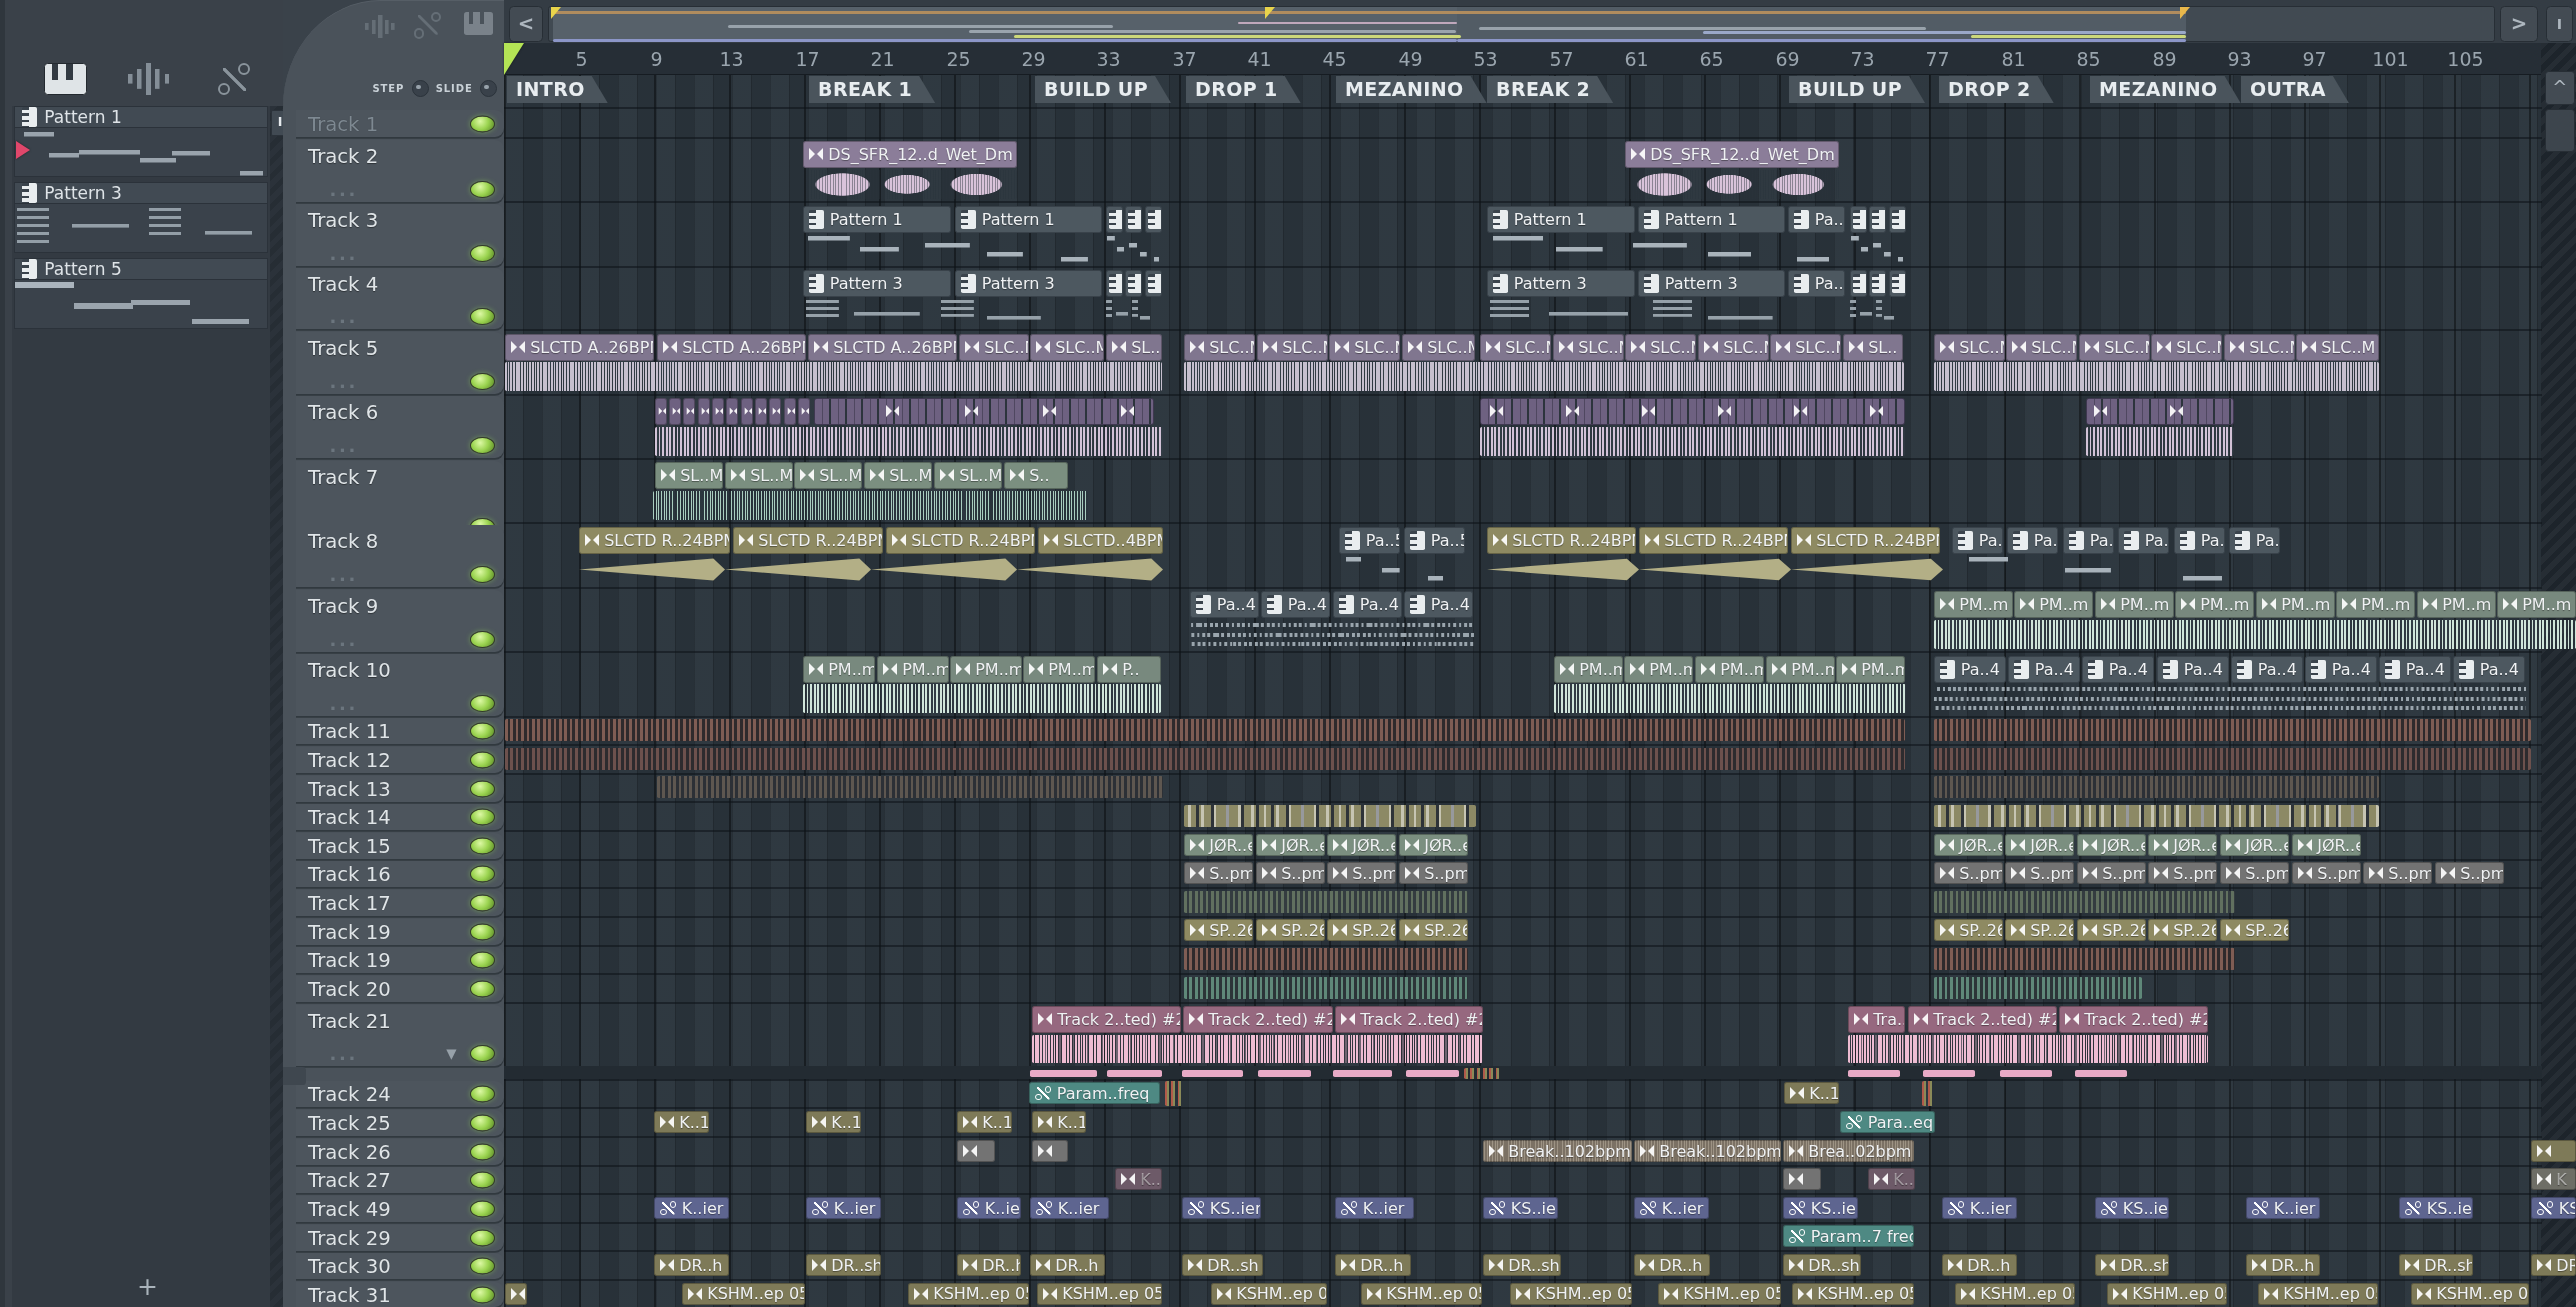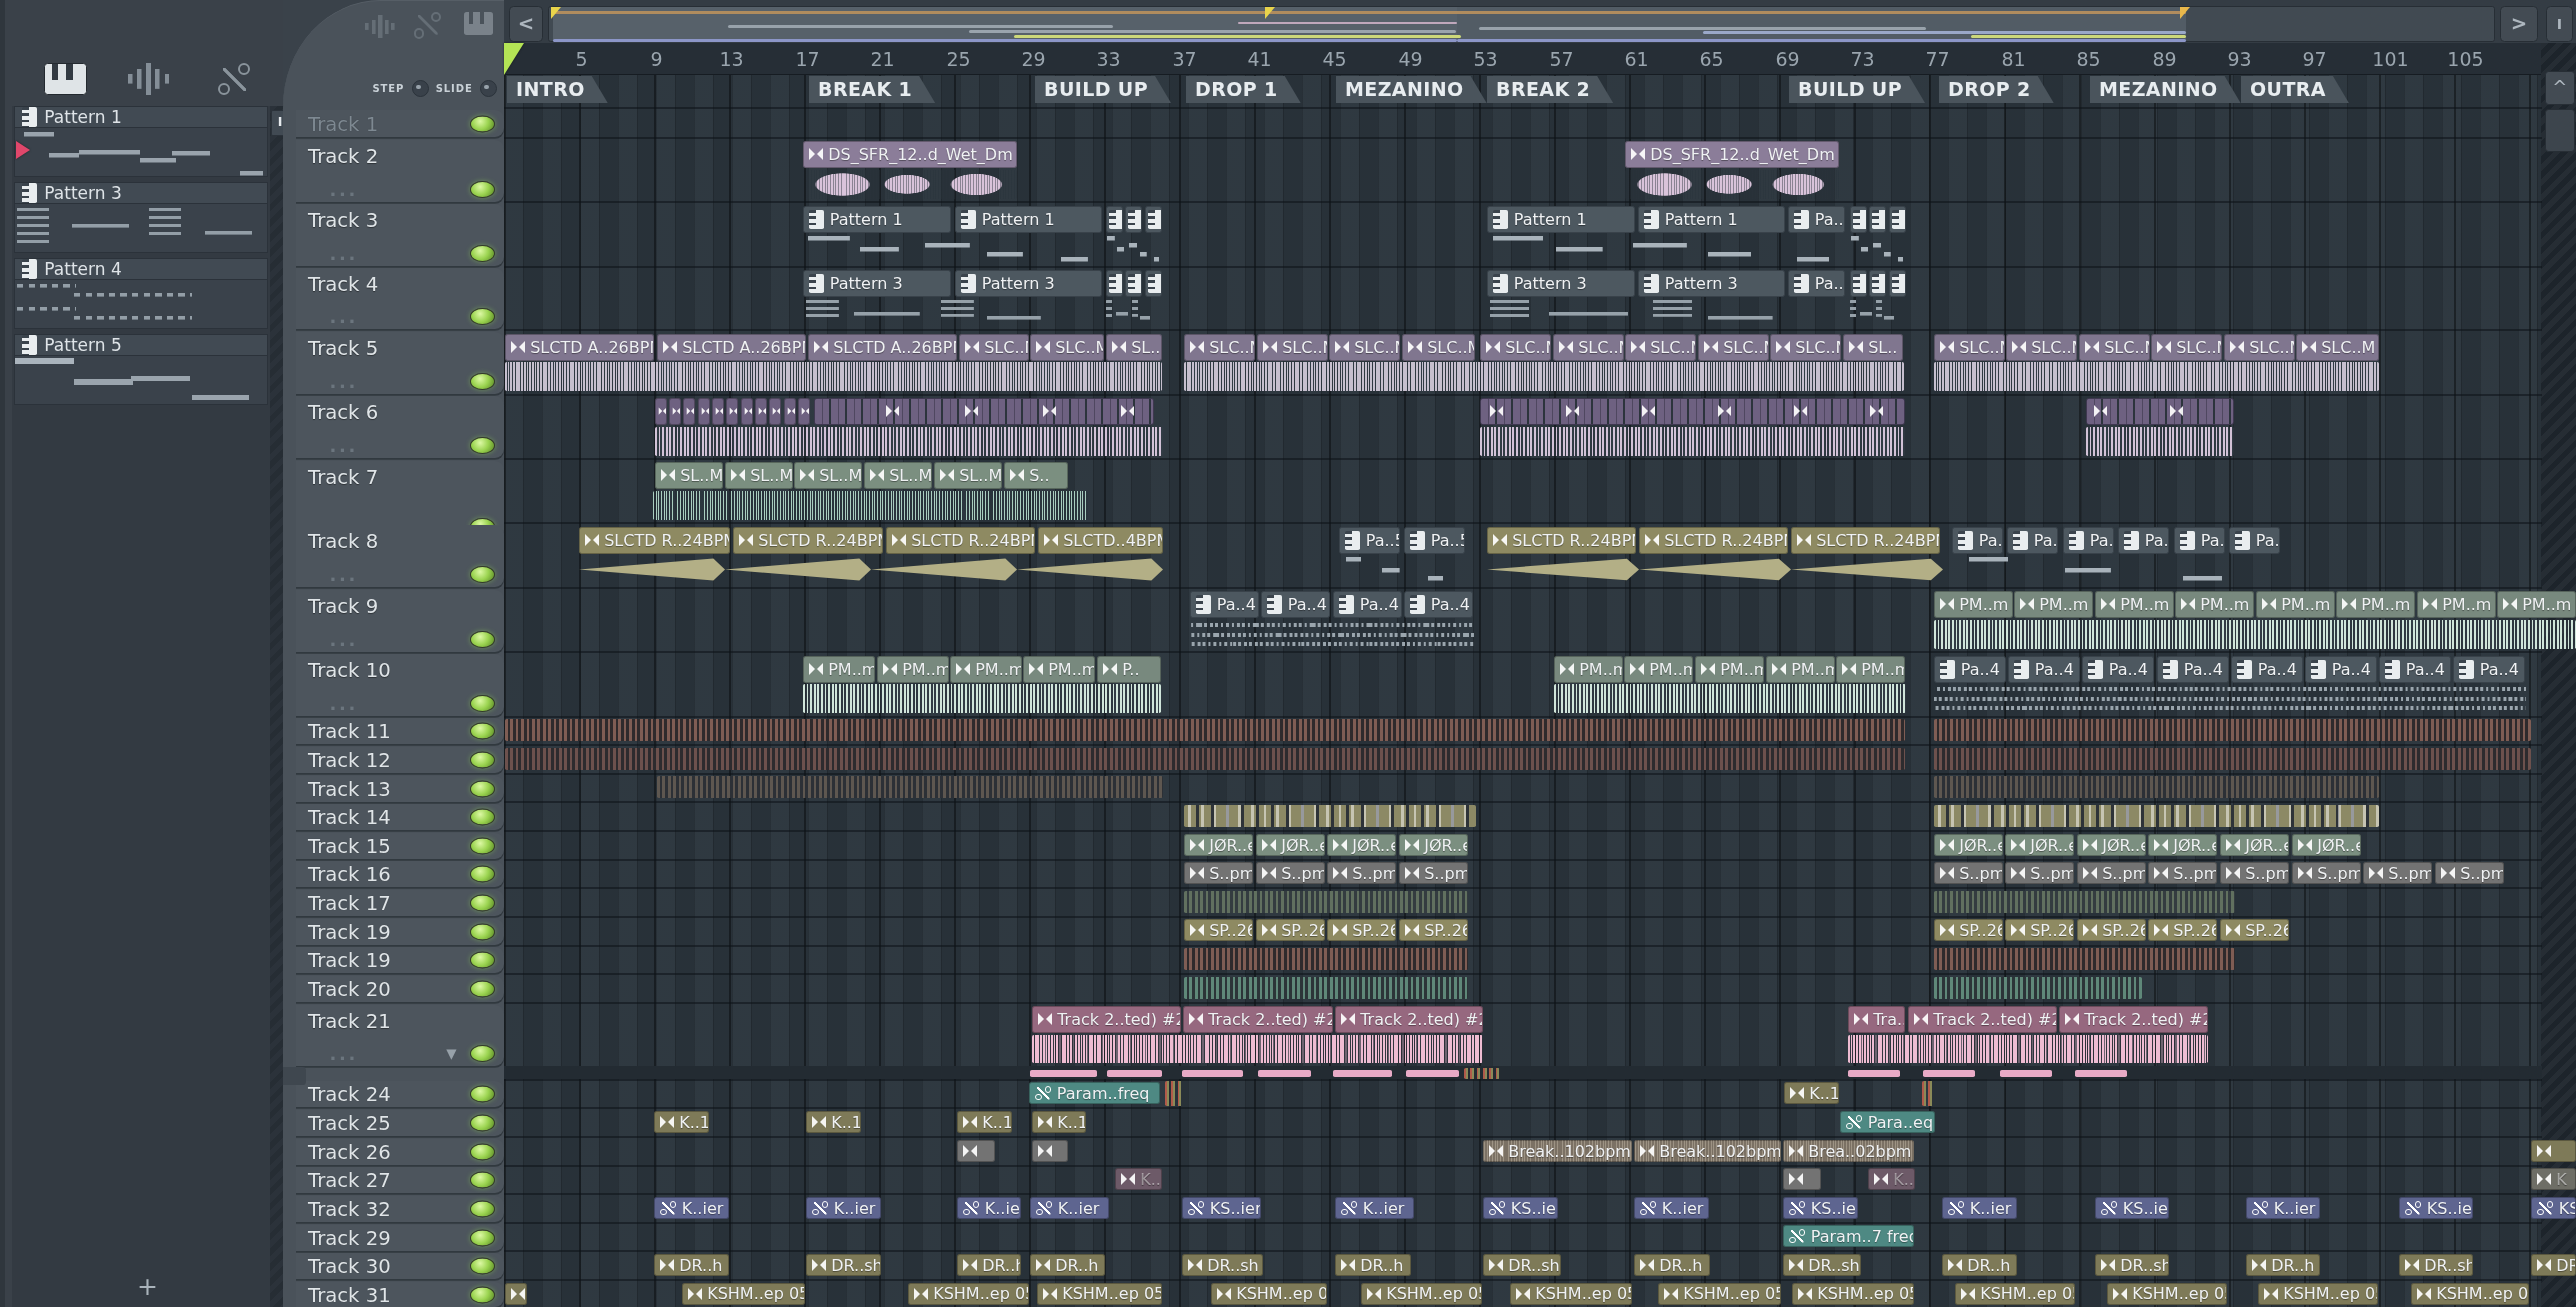--- a/index.html
+++ b/index.html
@@ -181,27 +181,20 @@
         <div class="p-entry">
           <div class="p-head">
             <div class="ic-p"></div>
             <div class="pname">Pattern 3</div>
           </div>
           <div class="p-prev pv3"></div>
         </div>
         <div class="p-entry">
           <div class="p-head">
             <div class="ic-p"></div>
-            <div class="pname">Pattern 4</div>
-          </div>
-          <div class="p-prev pv4"></div>
-        </div>
-        <div class="p-entry">
-          <div class="p-head">
-            <div class="ic-p"></div>
             <div class="pname">Pattern 5</div>
           </div>
           <div class="p-prev pv5"></div>
         </div>
       </div>
     <div id="sb-scroll"></div>
     <div id="sb-toggle">I</div>
     <div id="play-cursor"></div>
     <div id="add-pattern">+</div>
   </div>
@@ -1320,21 +1313,21 @@
         </div>
         <div class="plate compact" style="top: 1138px; height: 26px;">
           <div class="tname">Track 26</div>
           <div class="led"></div>
         </div>
         <div class="plate compact" style="top: 1166px; height: 26px;">
           <div class="tname">Track 27</div>
           <div class="led"></div>
         </div>
         <div class="plate compact" style="top: 1195px; height: 26px;">
-          <div class="tname">Track 32</div>
+          <div class="tname">Track 49</div>
           <div class="led"></div>
         </div>
         <div class="plate compact" style="top: 1224px; height: 26px;">
           <div class="tname">Track 29</div>
           <div class="led"></div>
         </div>
         <div class="plate compact" style="top: 1252px; height: 26px;">
           <div class="tname">Track 30</div>
           <div class="led"></div>
         </div>

